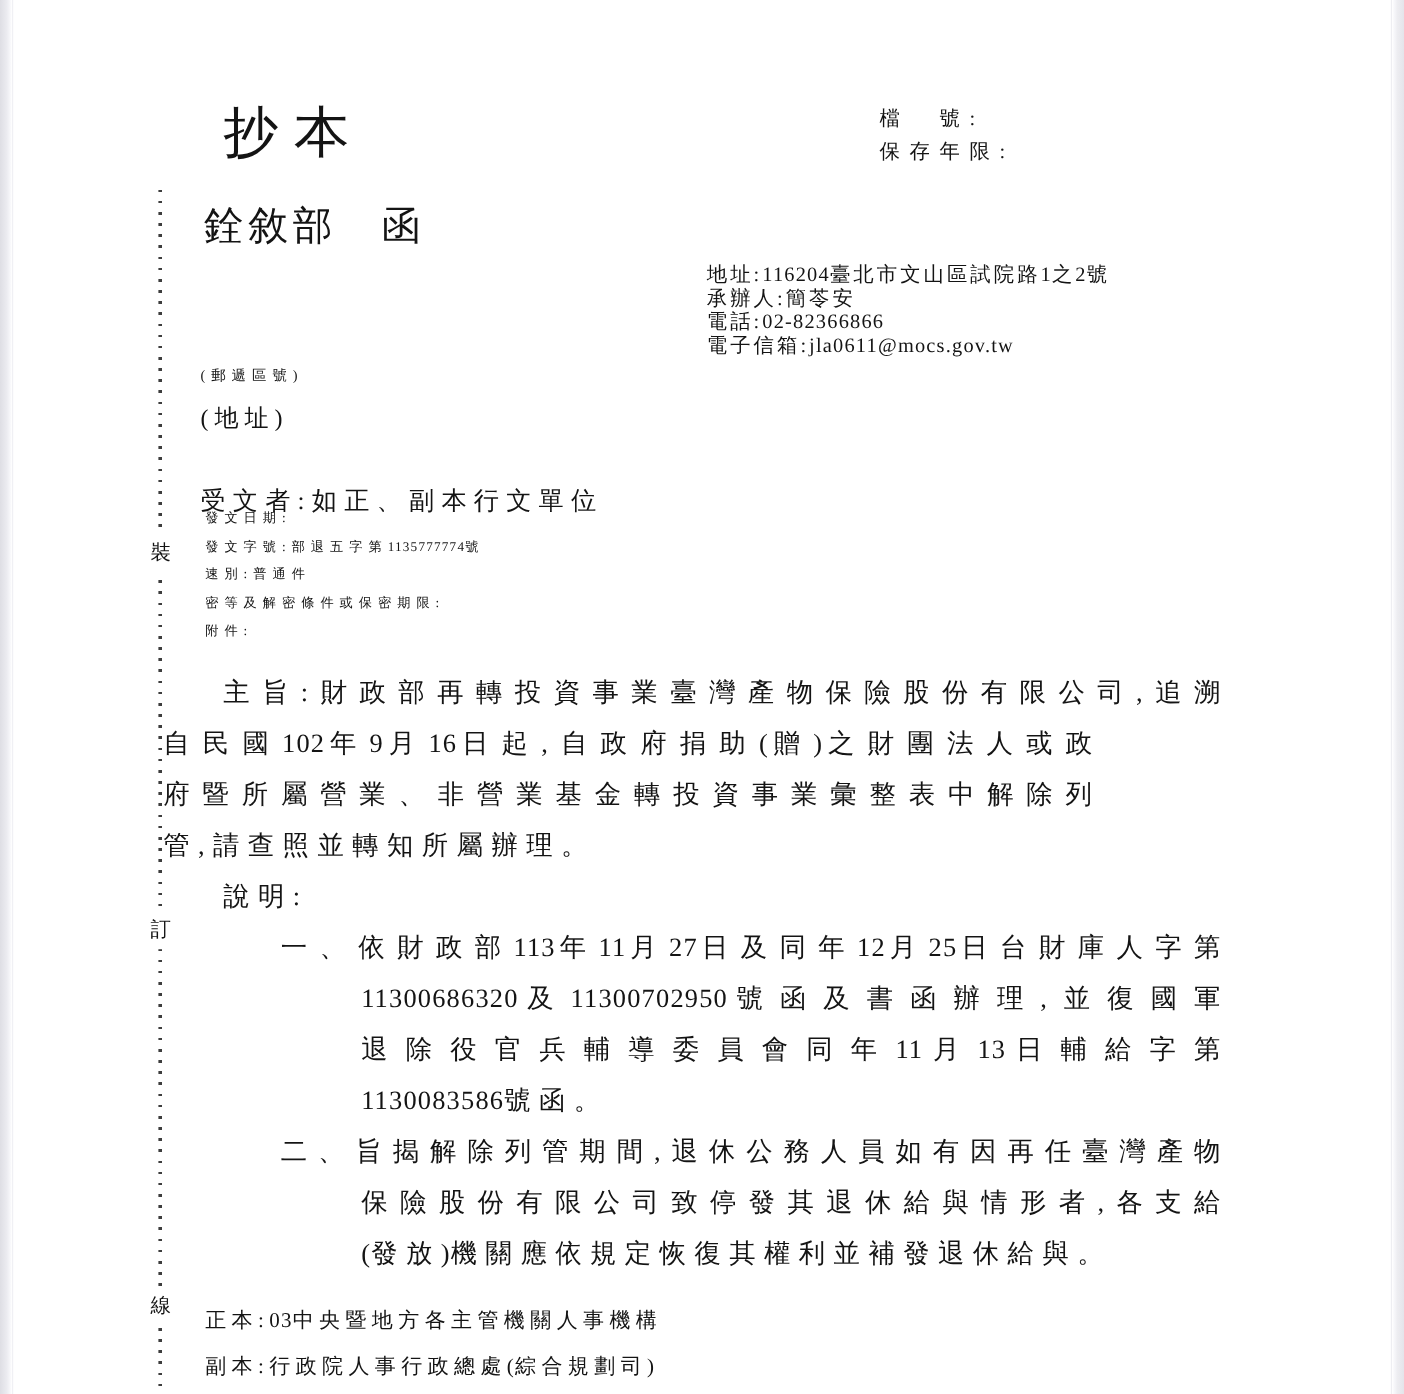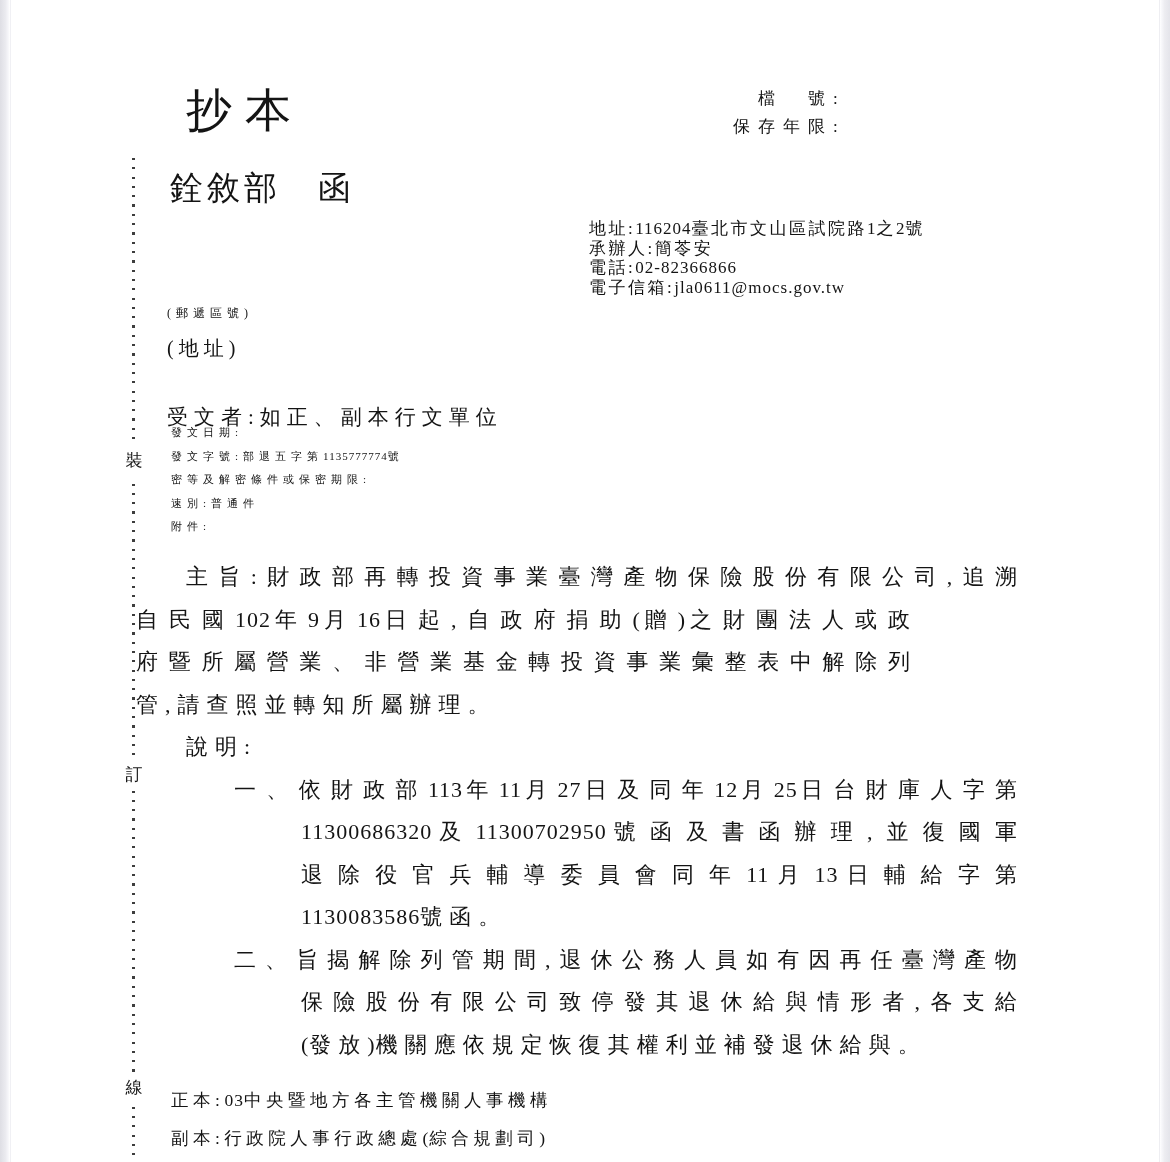--- a/index.html
+++ b/index.html
@@ -33,21 +33,21 @@
     font-size: 17px; line-height: 22px; background: #ffffff; padding: 5px 0;
   }
   .mark-zhuang { top: 445px; }
   .mark-ding   { top: 759px; }
   .mark-xian   { top: 1072px; }
 
   .abs { position: absolute; white-space: nowrap; }
 
   .copy-label { left: 186px; top: 80px; font-size: 46px; letter-spacing: 13px; font-weight: 500; }
 
-  .file-box { left: 733px; top: 85px; font-size: 17px; line-height: 28px; letter-spacing: 8px; text-align: right; }
+  .file-box { left: 733px; top: 85px; font-size: 17px; line-height: 28px; letter-spacing: 8px; }
 
   .doc-title { left: 170px; top: 166px; width: 840px; text-align: left;
                font-size: 33px; letter-spacing: 4px; }
 
   .sender { left: 589px; top: 219px; font-size: 17px; line-height: 19.5px; letter-spacing: 2.5px; }
 
   .postal-ph  { left: 167px; top: 305px; font-size: 12px; letter-spacing: 5px; }
   .address-ph { left: 167px; top: 335px; font-size: 20px; letter-spacing: 5px; }
   .addressee  { left: 167px; top: 363px; font-size: 21px; letter-spacing: 6px; margin-top: 40px; }
 
@@ -98,22 +98,22 @@
     <div class="mix">電子信箱:<span class="latin">jla0611@mocs.gov.tw</span></div>
   </div>
 
   <div class="abs postal-ph">(郵遞區號)</div>
   <div class="abs address-ph">(地址)</div>
   <div class="abs addressee">受文者:如正、副本行文單位</div>
 
   <div class="abs meta">
     <div class="mix">發文日期:</div>
     <div class="mix">發文字號:部退五字第<span class="latin">1135777774</span>號</div>
+    <div class="mix">速別:普通件</div>
     <div class="mix">密等及解密條件或保密期限:</div>
-    <div class="mix">速別:普通件</div>
     <div class="mix">附件:</div>
   </div>
 
   <div class="body-block">
     <div class="bl i0 fill w838 mix">主旨:財政部再轉投資事業臺灣產物保險股份有限公司,追溯</div>
     <div class="bl i1 fill w781 mix">自民國<span class="latin">102</span>年<span class="latin">9</span>月<span class="latin">16</span>日起,自政府捐助<span class="latin">(</span>贈<span class="latin">)</span>之財團法人或政</div>
     <div class="bl i1 fill w781 mix">府暨所屬營業、非營業基金轉投資事業彙整表中解除列</div>
     <div class="bl i1 mix">管,請查照並轉知所屬辦理。</div>
     <div class="bl i0 mix">說明:</div>
     <div class="bl it fill w790 mix">一、依財政部<span class="latin">113</span>年<span class="latin">11</span>月<span class="latin">27</span>日及同年<span class="latin">12</span>月<span class="latin">25</span>日台財庫人字第</div>

